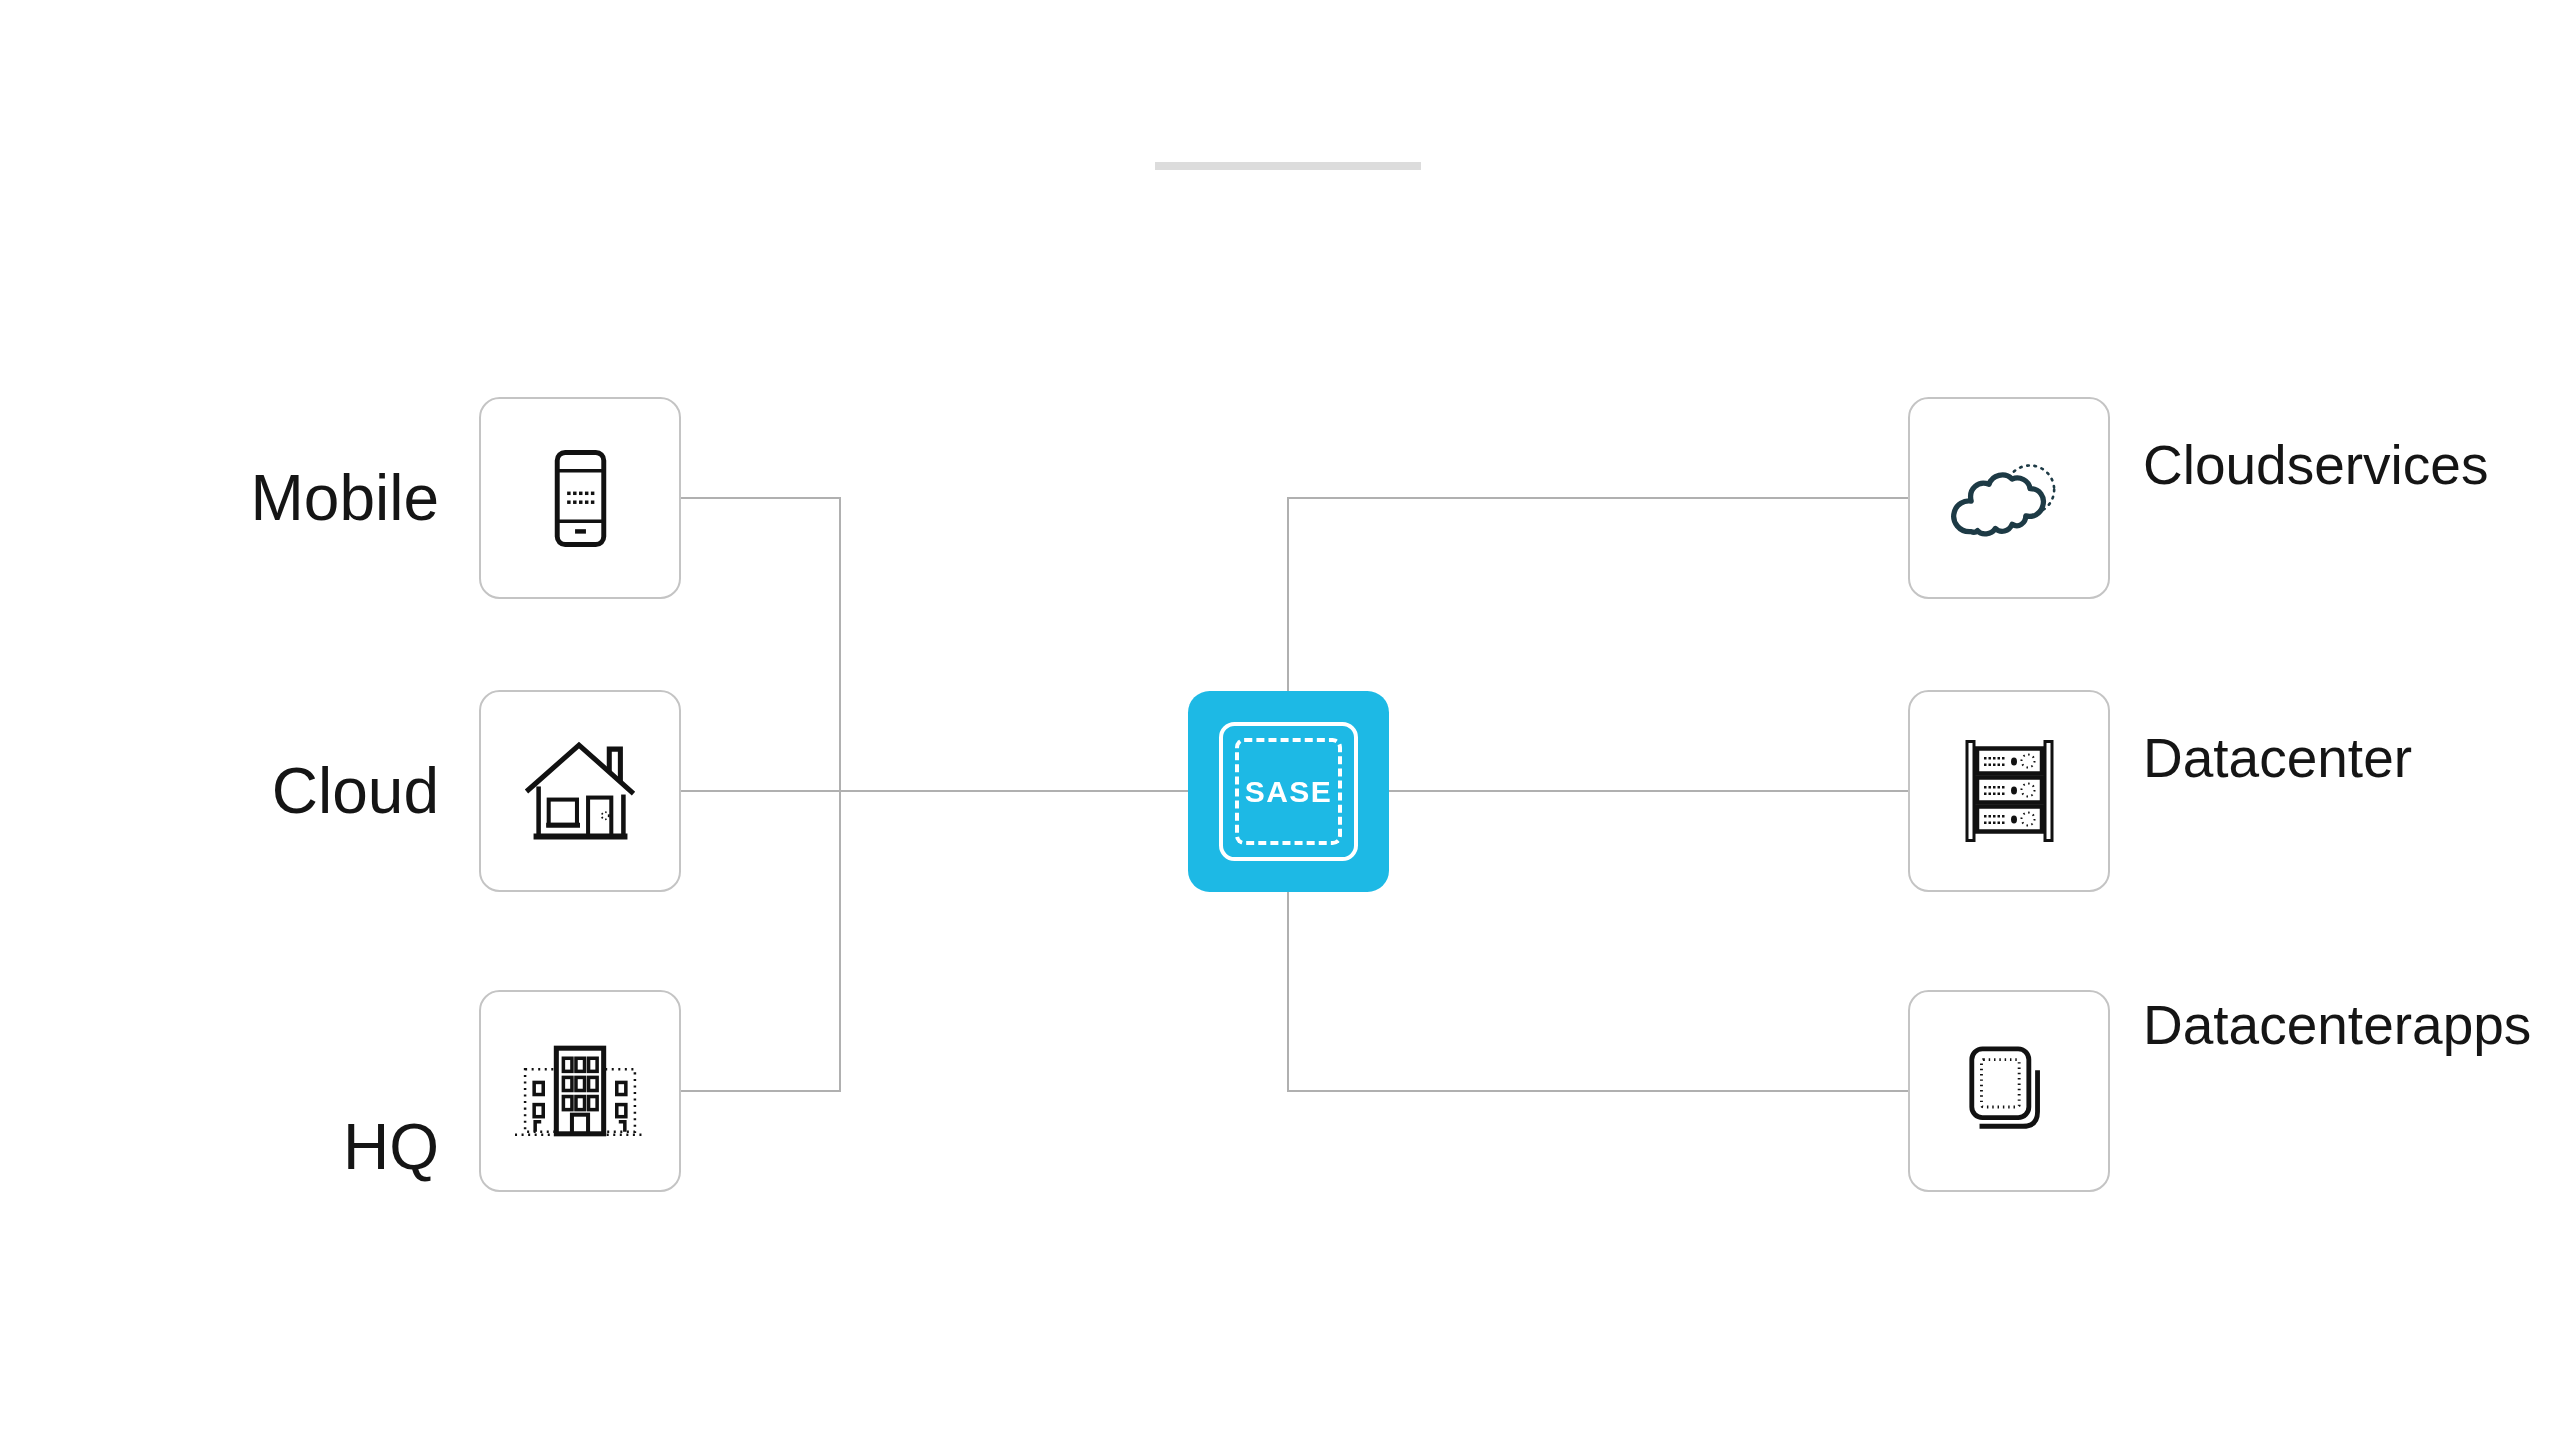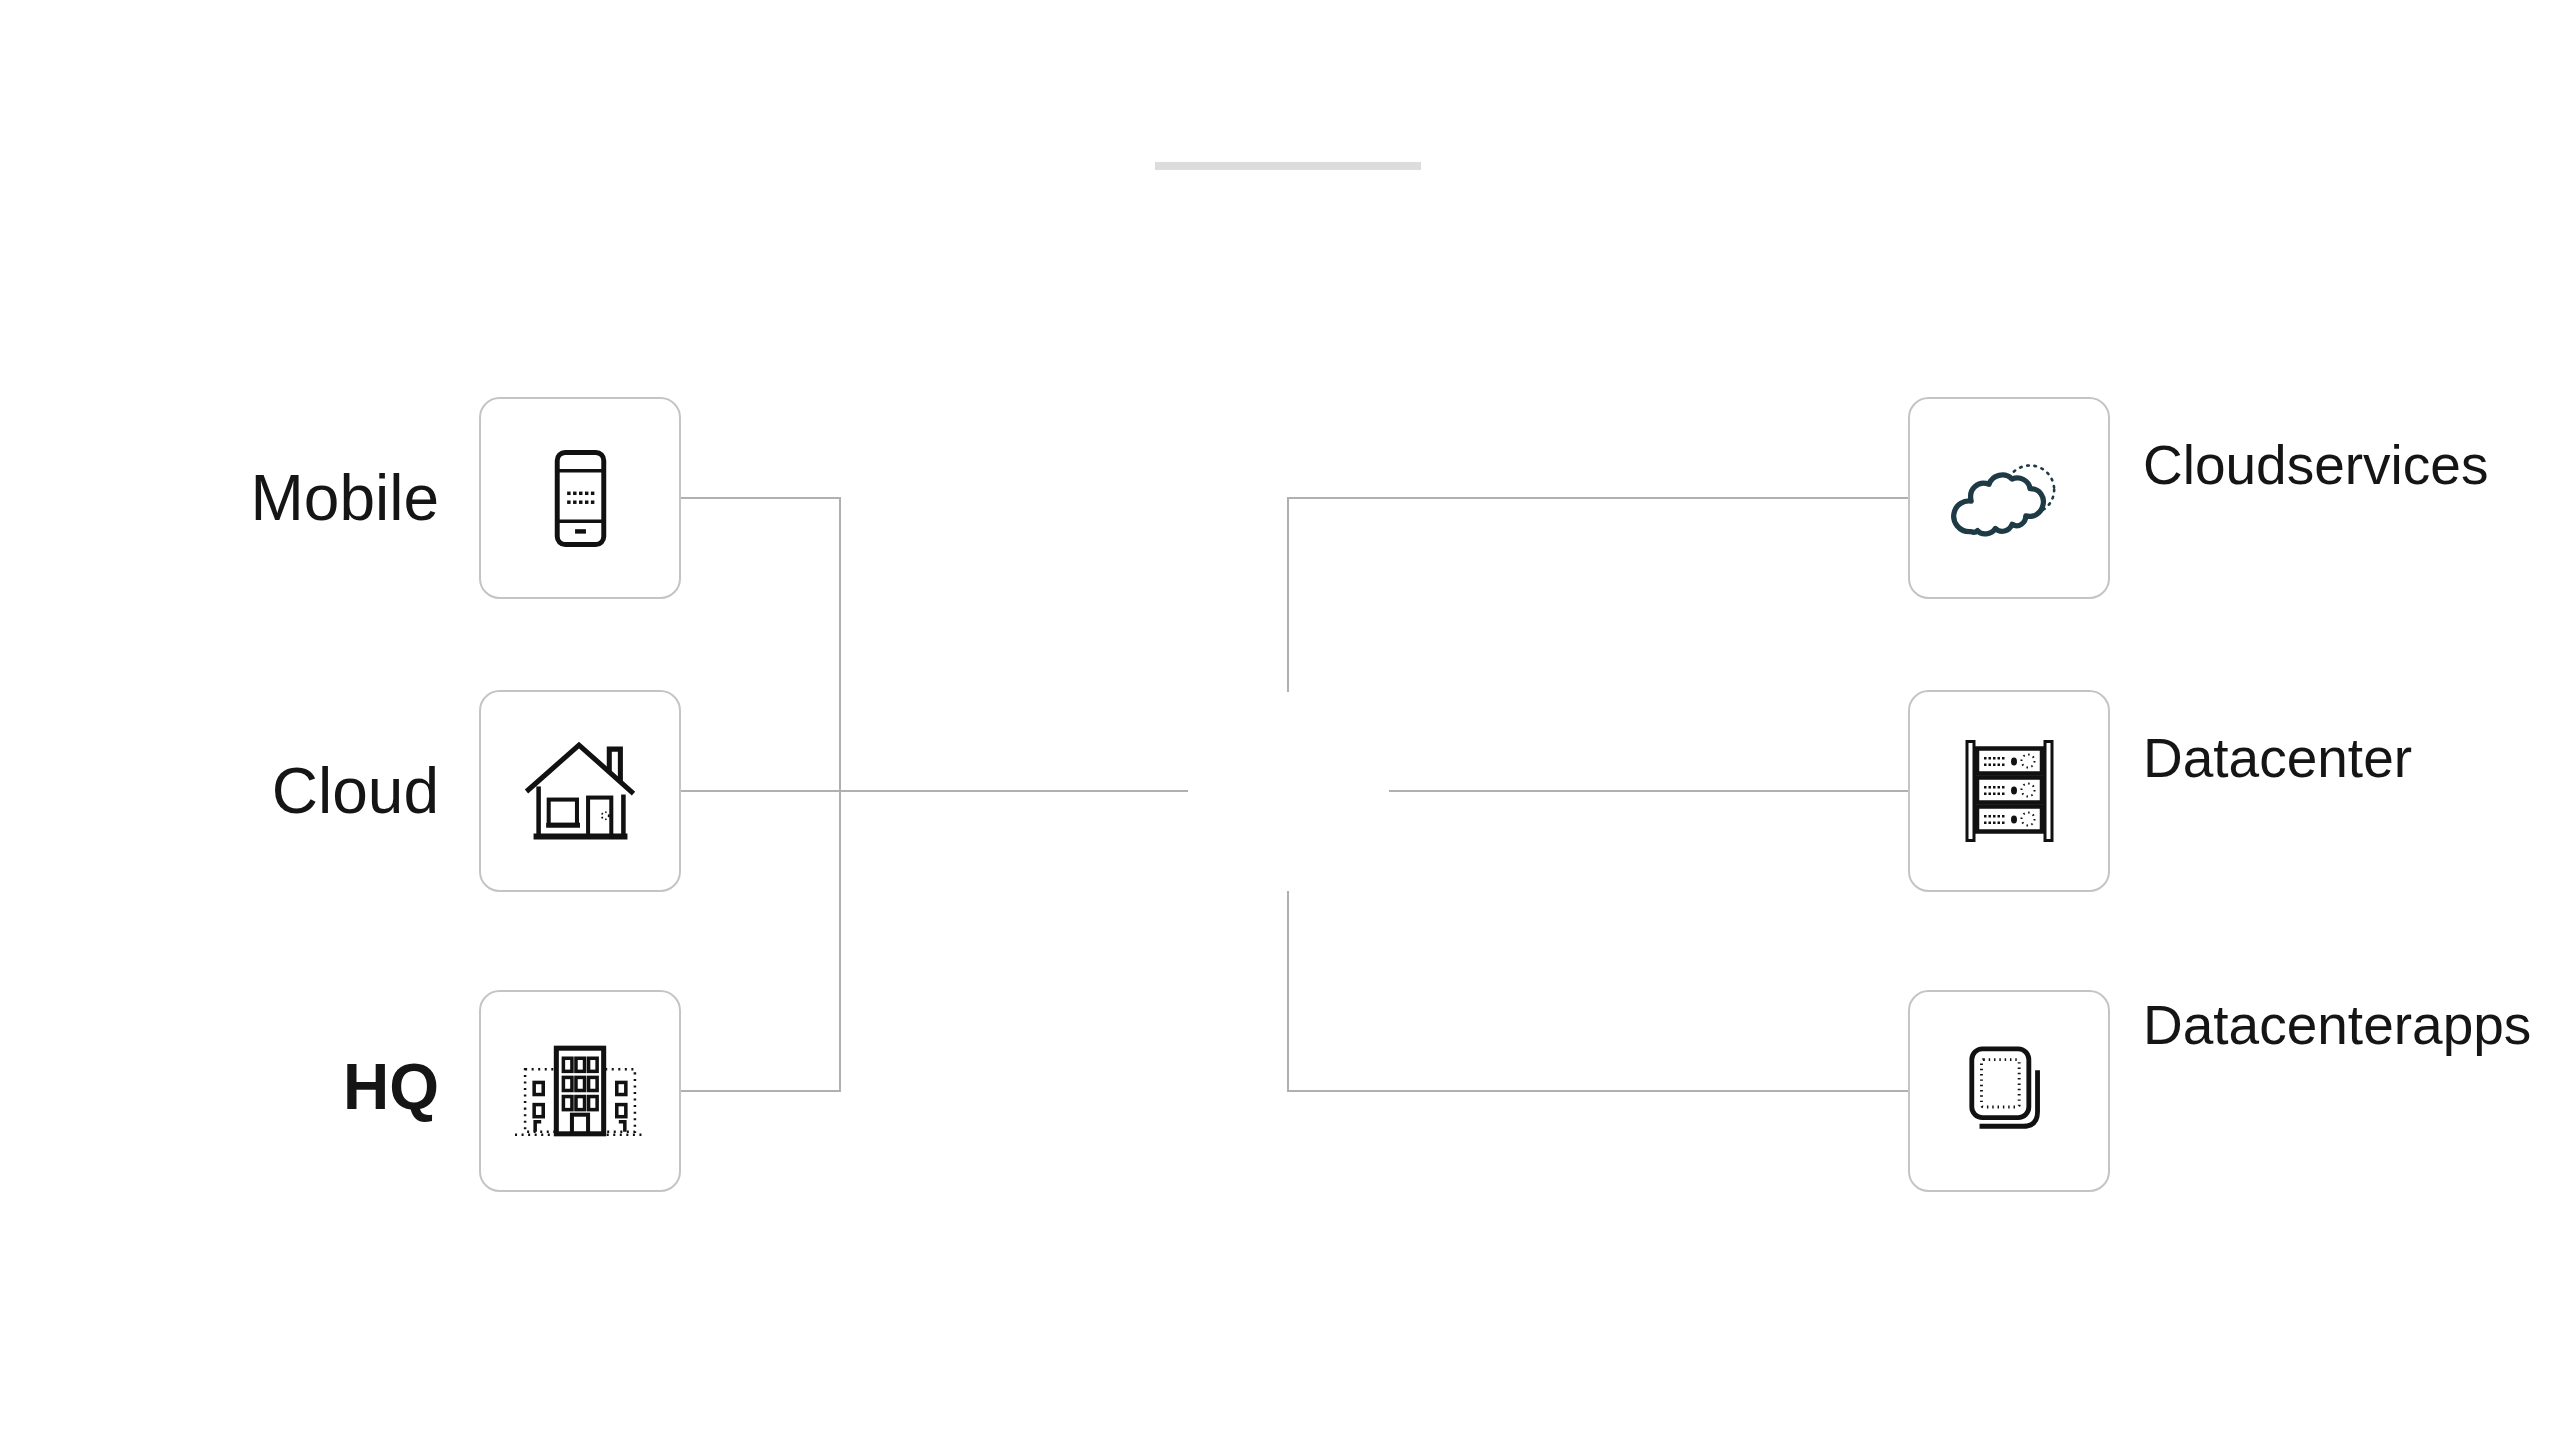--- a/index.html
+++ b/index.html
@@ -50,21 +50,21 @@
   <div class="conn" style="left:839px;top:497px;width:2.1px;height:595px;"></div>
   <div class="conn" style="left:681px;top:790px;width:507px;height:2.1px;"></div>
   <div class="conn" style="left:1389px;top:790px;width:519px;height:2.1px;"></div>
   <div class="conn" style="left:1287px;top:497px;width:621px;height:2.1px;"></div>
   <div class="conn" style="left:1287px;top:1090px;width:621px;height:2.1px;"></div>
   <div class="conn" style="left:1287px;top:497px;width:2.1px;height:195px;"></div>
   <div class="conn" style="left:1287px;top:891px;width:2.1px;height:201px;"></div>
 
   <div class="side-label label-left" style="top:467px;">Mobile</div>
   <div class="side-label label-left" style="top:760px;">Cloud</div>
-  <div class="side-label label-left" style="top:1056px;font-weight:bold;">HQ</div>
+  <div class="side-label label-left" style="top:1116px;">HQ</div>
 
   <div class="node-box" style="left:479px;top:397px;">
     <span>
       <svg width="55" height="99" viewBox="0 0 110 200" fill="none">
         <rect x="8" y="7" width="94" height="186" rx="16" fill="#fff" stroke="#111" stroke-width="10"></rect>
         <line x1="10" y1="44" x2="100" y2="44" stroke="#111" stroke-width="7"></line>
         <g fill="#111">
           <rect x="28" y="86" width="7" height="7"></rect>
             <rect x="40" y="86" width="7" height="7"></rect>
             <rect x="52" y="86" width="7" height="7"></rect>
@@ -120,20 +120,26 @@
             <rect x="152" y="68" width="17" height="26"></rect>
           <rect x="102" y="106" width="17" height="26"></rect>
             <rect x="127" y="106" width="17" height="26"></rect>
             <rect x="152" y="106" width="17" height="26"></rect>
         </g>
         <rect x="119" y="142" width="32" height="38" stroke-width="8"></rect>
       </svg>
     </span>
   </div>
 
+  <div class="sase-box">
+    <div class="sase-solid"></div>
+    <div class="sase-dashed">
+      <span class="sase-text">SASE</span>
+    </div>
+  </div>
 
   <div class="node-box" style="left:1908px;top:397px;">
     <span>
       <svg width="126" height="84" viewBox="0 0 240 160" fill="none">
         <circle cx="160" cy="64" r="46" stroke="#1d3a45" stroke-width="5" stroke-dasharray="3 11" stroke-linecap="round"></circle>
         <path d="M48 144
                  C 26 146, 10 126, 16 106
                  C 20 92, 34 84, 48 86
                  C 42 62, 62 46, 82 54
                  C 88 36, 112 30, 126 44

